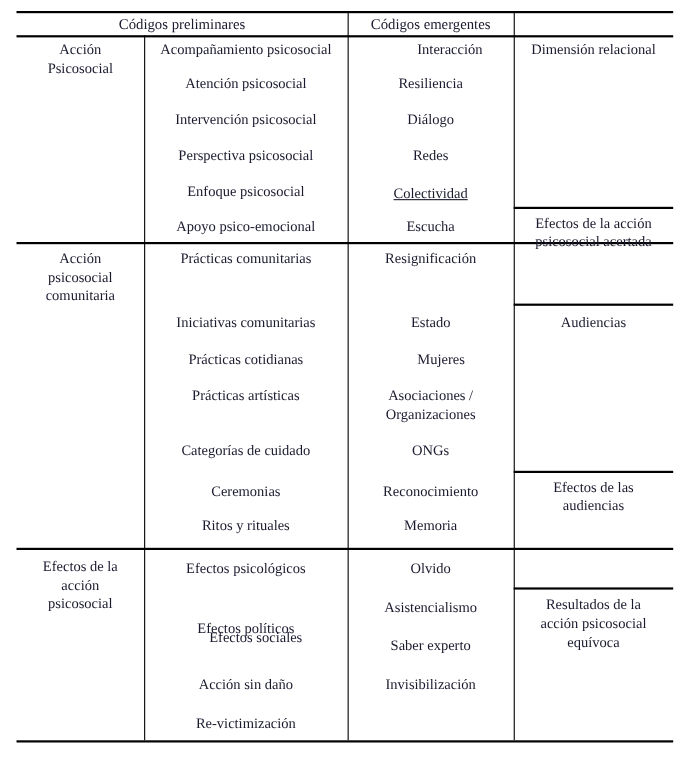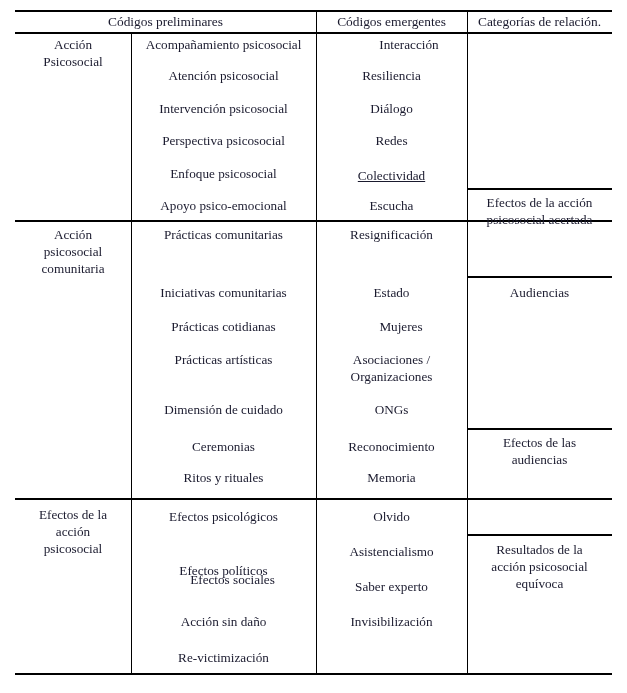--- a/index.html
+++ b/index.html
@@ -91,23 +91,20 @@
   <div class="vrule" style="left:116px; top:22px;  height:641px;"></div>
   <div class="vrule" style="left:301px; top:0px;   height:663px;"></div>
   <div class="vrule" style="left:452px; top:0px;   height:663px;"></div>
 
   <div class="cell head c12" style="top:3px;">
     <span class="line">Códigos preliminares</span>
   </div>
   <div class="cell head c3" style="top:3px;">
     <span class="line">Códigos emergentes</span>
   </div>
-  <div class="cell head c4" style="top:3px;">
-    <span class="line">Categorías de relación.</span>
-  </div>
 
   <div class="cell c1" style="top:26px;">
     <span class="line">Acción</span>
     <span class="line">Psicosocial</span>
   </div>
 
   <div class="cell c2" style="top:26px;">Acompañamiento psicosocial</div>
   <div class="cell c2" style="top:57px;">Atención psicosocial</div>
   <div class="cell c2" style="top:90px;">Intervención psicosocial</div>
   <div class="cell c2" style="top:122px;">Perspectiva psicosocial</div>
@@ -124,21 +121,21 @@
   <div class="cell c1" style="top:216px;">
     <span class="line">Acción</span>
     <span class="line">psicosocial</span>
     <span class="line">comunitaria</span>
   </div>
 
   <div class="cell c2" style="top:216px;">Prácticas comunitarias</div>
   <div class="cell c2" style="top:274px;">Iniciativas comunitarias</div>
   <div class="cell c2" style="top:308px;">Prácticas cotidianas</div>
   <div class="cell c2" style="top:341px;">Prácticas artísticas</div>
-  <div class="cell c2" style="top:391px;">Dimensión de cuidado</div>
+  <div class="cell c2" style="top:391px;">Categorías de cuidado</div>
   <div class="cell c2" style="top:428px;">Ceremonias</div>
   <div class="cell c2" style="top:459px;">Ritos y rituales</div>
 
   <div class="cell c3" style="top:216px;">
     <span class="line">Resignificación</span>
   </div>
   <div class="cell c3" style="top:274px;">Estado</div>
   <div class="cell c3" style="top:308px;padding-left:23px;">Mujeres</div>
   <div class="cell c3" style="top:341px;">
     <span class="line">Asociaciones /</span>
@@ -158,20 +155,23 @@
   <div class="cell c2" style="top:561px;padding-left:22px;">Efectos sociales</div>
   <div class="cell c2" style="top:552px;">Efectos políticos</div>
   <div class="cell c2" style="top:603px;">Acción sin daño</div>
   <div class="cell c2" style="top:639px;">Re-victimización</div>
 
   <div class="cell c3" style="top:498px;">Olvido</div>
   <div class="cell c3" style="top:533px;">Asistencialismo</div>
   <div class="cell c3" style="top:568px;">Saber experto</div>
   <div class="cell c3" style="top:603px;">Invisibilización</div>
 
+  <div class="cell c4" style="top:26px;">
+    <span class="line">Dimensión relacional</span>
+  </div>
 
   <div class="cell c4" style="top:184px;">
     <span class="line">Efectos de la acción</span>
     <span class="line">psicosocial acertada</span>
   </div>
 
   <div class="cell c4" style="top:274px;">
     <span class="line">Audiencias</span>
   </div>
 

